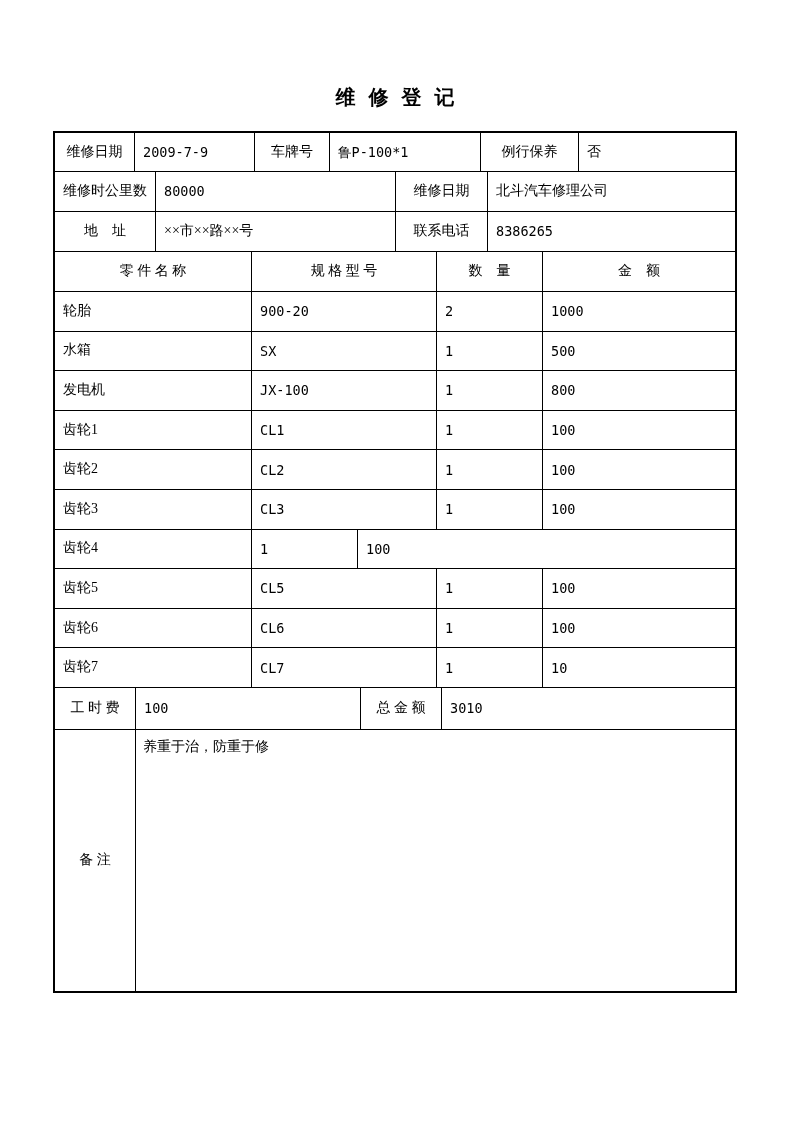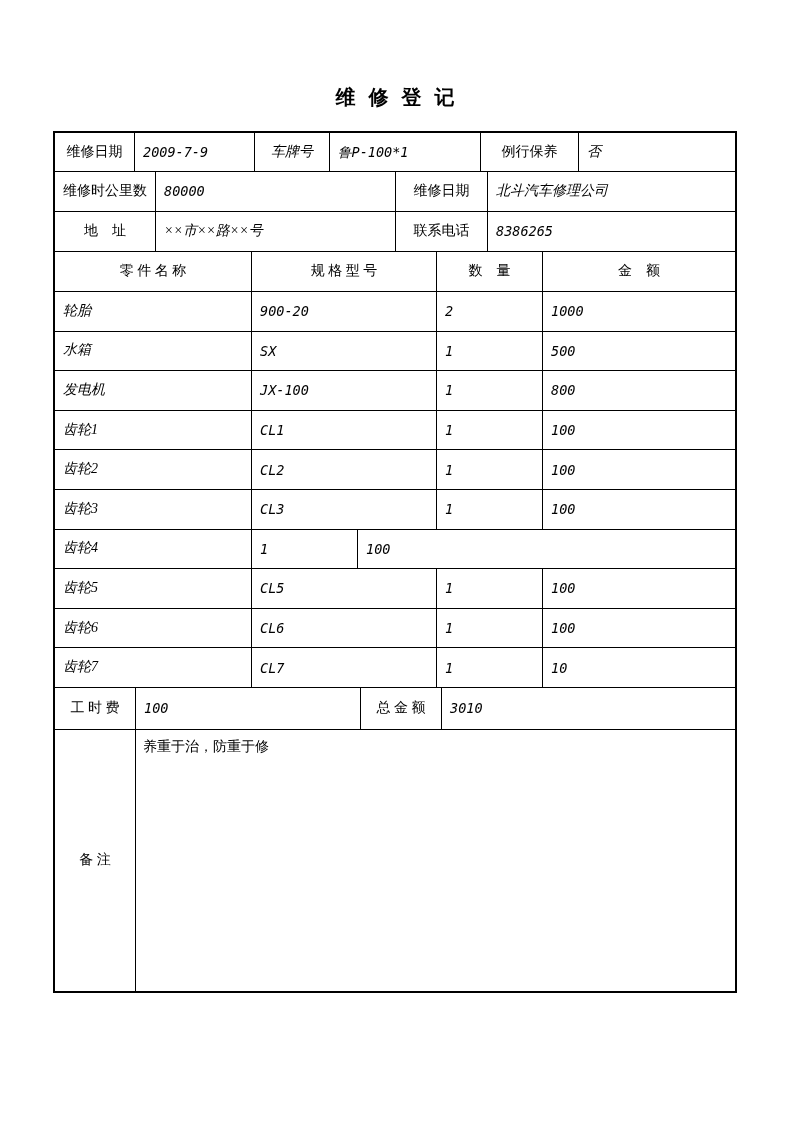--- a/index.html
+++ b/index.html
@@ -46,28 +46,28 @@
     border-right: 1.5px solid #000000;
     display: flex;
     align-items: center;
     overflow: hidden;
     font-size: 14px;
     line-height: 1.2;
     flex: 0 0 auto;
   }
   .cell:last-child { border-right: none; flex: 1 1 auto; }
   .label { justify-content: center; text-align: center; }
-  .value { justify-content: flex-start; padding-left: 8px; font-style: italic; }
+  .value { justify-content: flex-start; padding-left: 8px; }
   .mono  { font-family: "DejaVu Sans Mono", "Liberation Mono", monospace; font-size: 13.5px; }
   .h39  { height: 39px; }
   .h40  { height: 40px; }
   .h396 { height: 39.6px; }
   .h42  { height: 42px; }
   
-  .w100 { width: 80px; } .w120 { width: 120px; } .w75 { width: 75px; font-style: italic; }
+  .w100 { width: 80px; } .w120 { width: 120px; } .w75 { width: 75px; }
   .w151 { width: 151px; } .w98  { width: 98px; }
   .w101 { width: 101px; } .w240 { width: 240px; } .w92 { width: 92px; }
   
   .w197 { width: 197px; } .w185 { width: 185px; } .w106 { width: 106px; }
   
   .w81  { width: 81px; }  .w225 { width: 225px; }
   .remarks-row { flex: 1 1 auto; }
   .remarks-content {
     align-items: flex-start;
     padding: 9px 4px 0 7px;

